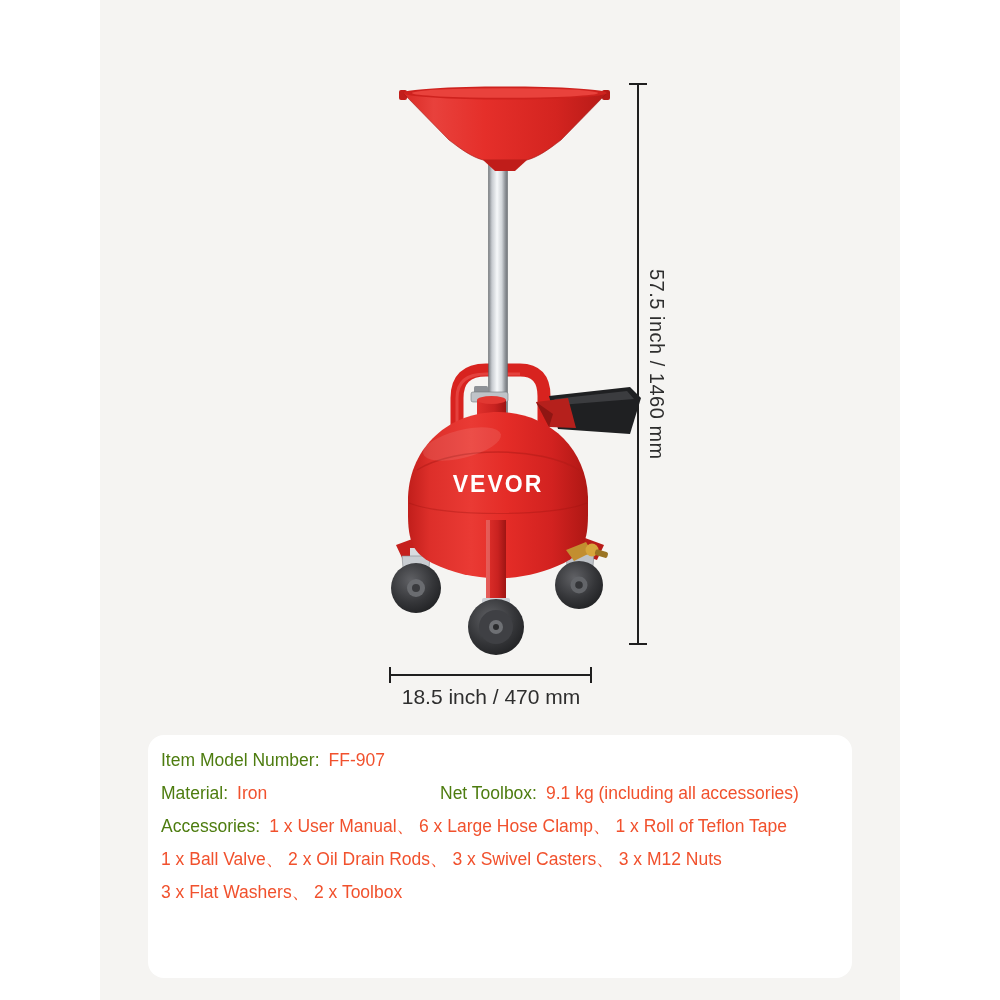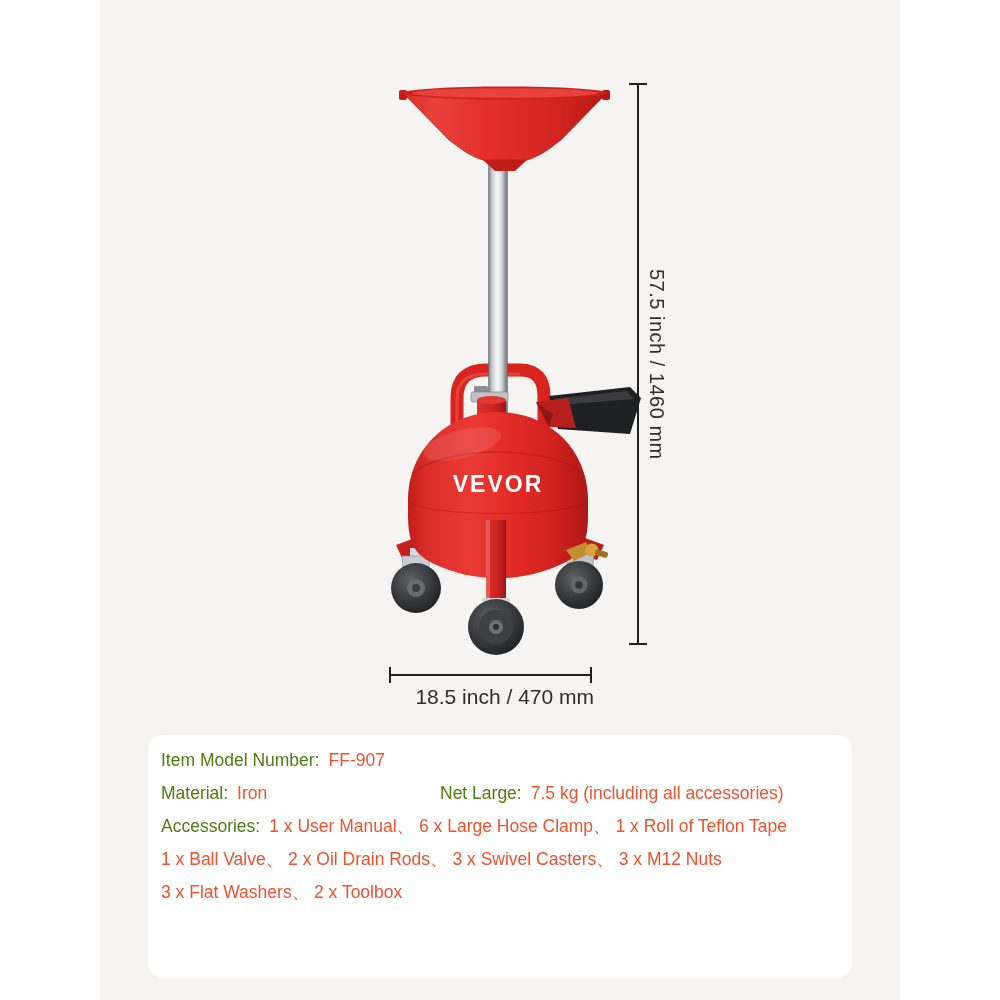--- a/index.html
+++ b/index.html
@@ -11,21 +11,21 @@
     position:absolute;left:100px;top:0;width:800px;height:1000px;
     background:#F5F4F2;
   }
   svg.product{position:absolute;left:0;top:0;width:1000px;height:1000px;pointer-events:none;}
   .dim-v{
     position:absolute;left:645px;top:84px;height:560px;
     writing-mode:vertical-rl;text-align:center;
     font-size:20px;color:#2E2E2E;letter-spacing:0.5px;white-space:nowrap;
   }
   .dim-h{
-    position:absolute;left:388px;top:685px;width:206px;text-align:right;
+    position:absolute;left:388px;top:685px;width:206px;text-align:center;
     font-size:21px;color:#2E2E2E;white-space:nowrap;
   }
   .spec-panel{
     position:absolute;left:148px;top:735px;width:704px;height:243px;
     background:#FFFFFF;border-radius:16px;box-sizing:border-box;
     padding:9px 18px 0 13px;
   }
   .row{line-height:33px;font-size:17.5px;white-space:nowrap;}
   .cols{display:flex;align-items:flex-end;}
   .c1{width:279px;}
@@ -171,21 +171,21 @@
 
   <div class="spec-panel">
     <div class="row">
       <span class="lbl">Item Model Number:</span><span class="val">FF-907</span>
     </div>
     <div class="row cols">
       <span class="c1">
         <span class="lbl">Material:</span><span class="val">Iron</span>
       </span>
       <span>
-        <span class="lbl">Net Large:</span><span class="val">7.5 kg (including all accessories)</span>
+        <span class="lbl">Net Toolbox:</span><span class="val">9.1 kg (including all accessories)</span>
       </span>
     </div>
     <div class="row">
       <span class="lbl">Accessories:</span><span class="val">1 x User Manual、 6 x Large Hose Clamp、 1 x Roll of Teflon Tape</span>
     </div>
     <div class="row">
       <span class="val">1 x Ball Valve、 2 x Oil Drain Rods、 3 x Swivel Casters、 3 x M12 Nuts</span>
     </div>
     <div class="row">
       <span class="val">3 x Flat Washers、 2 x Toolbox</span>

